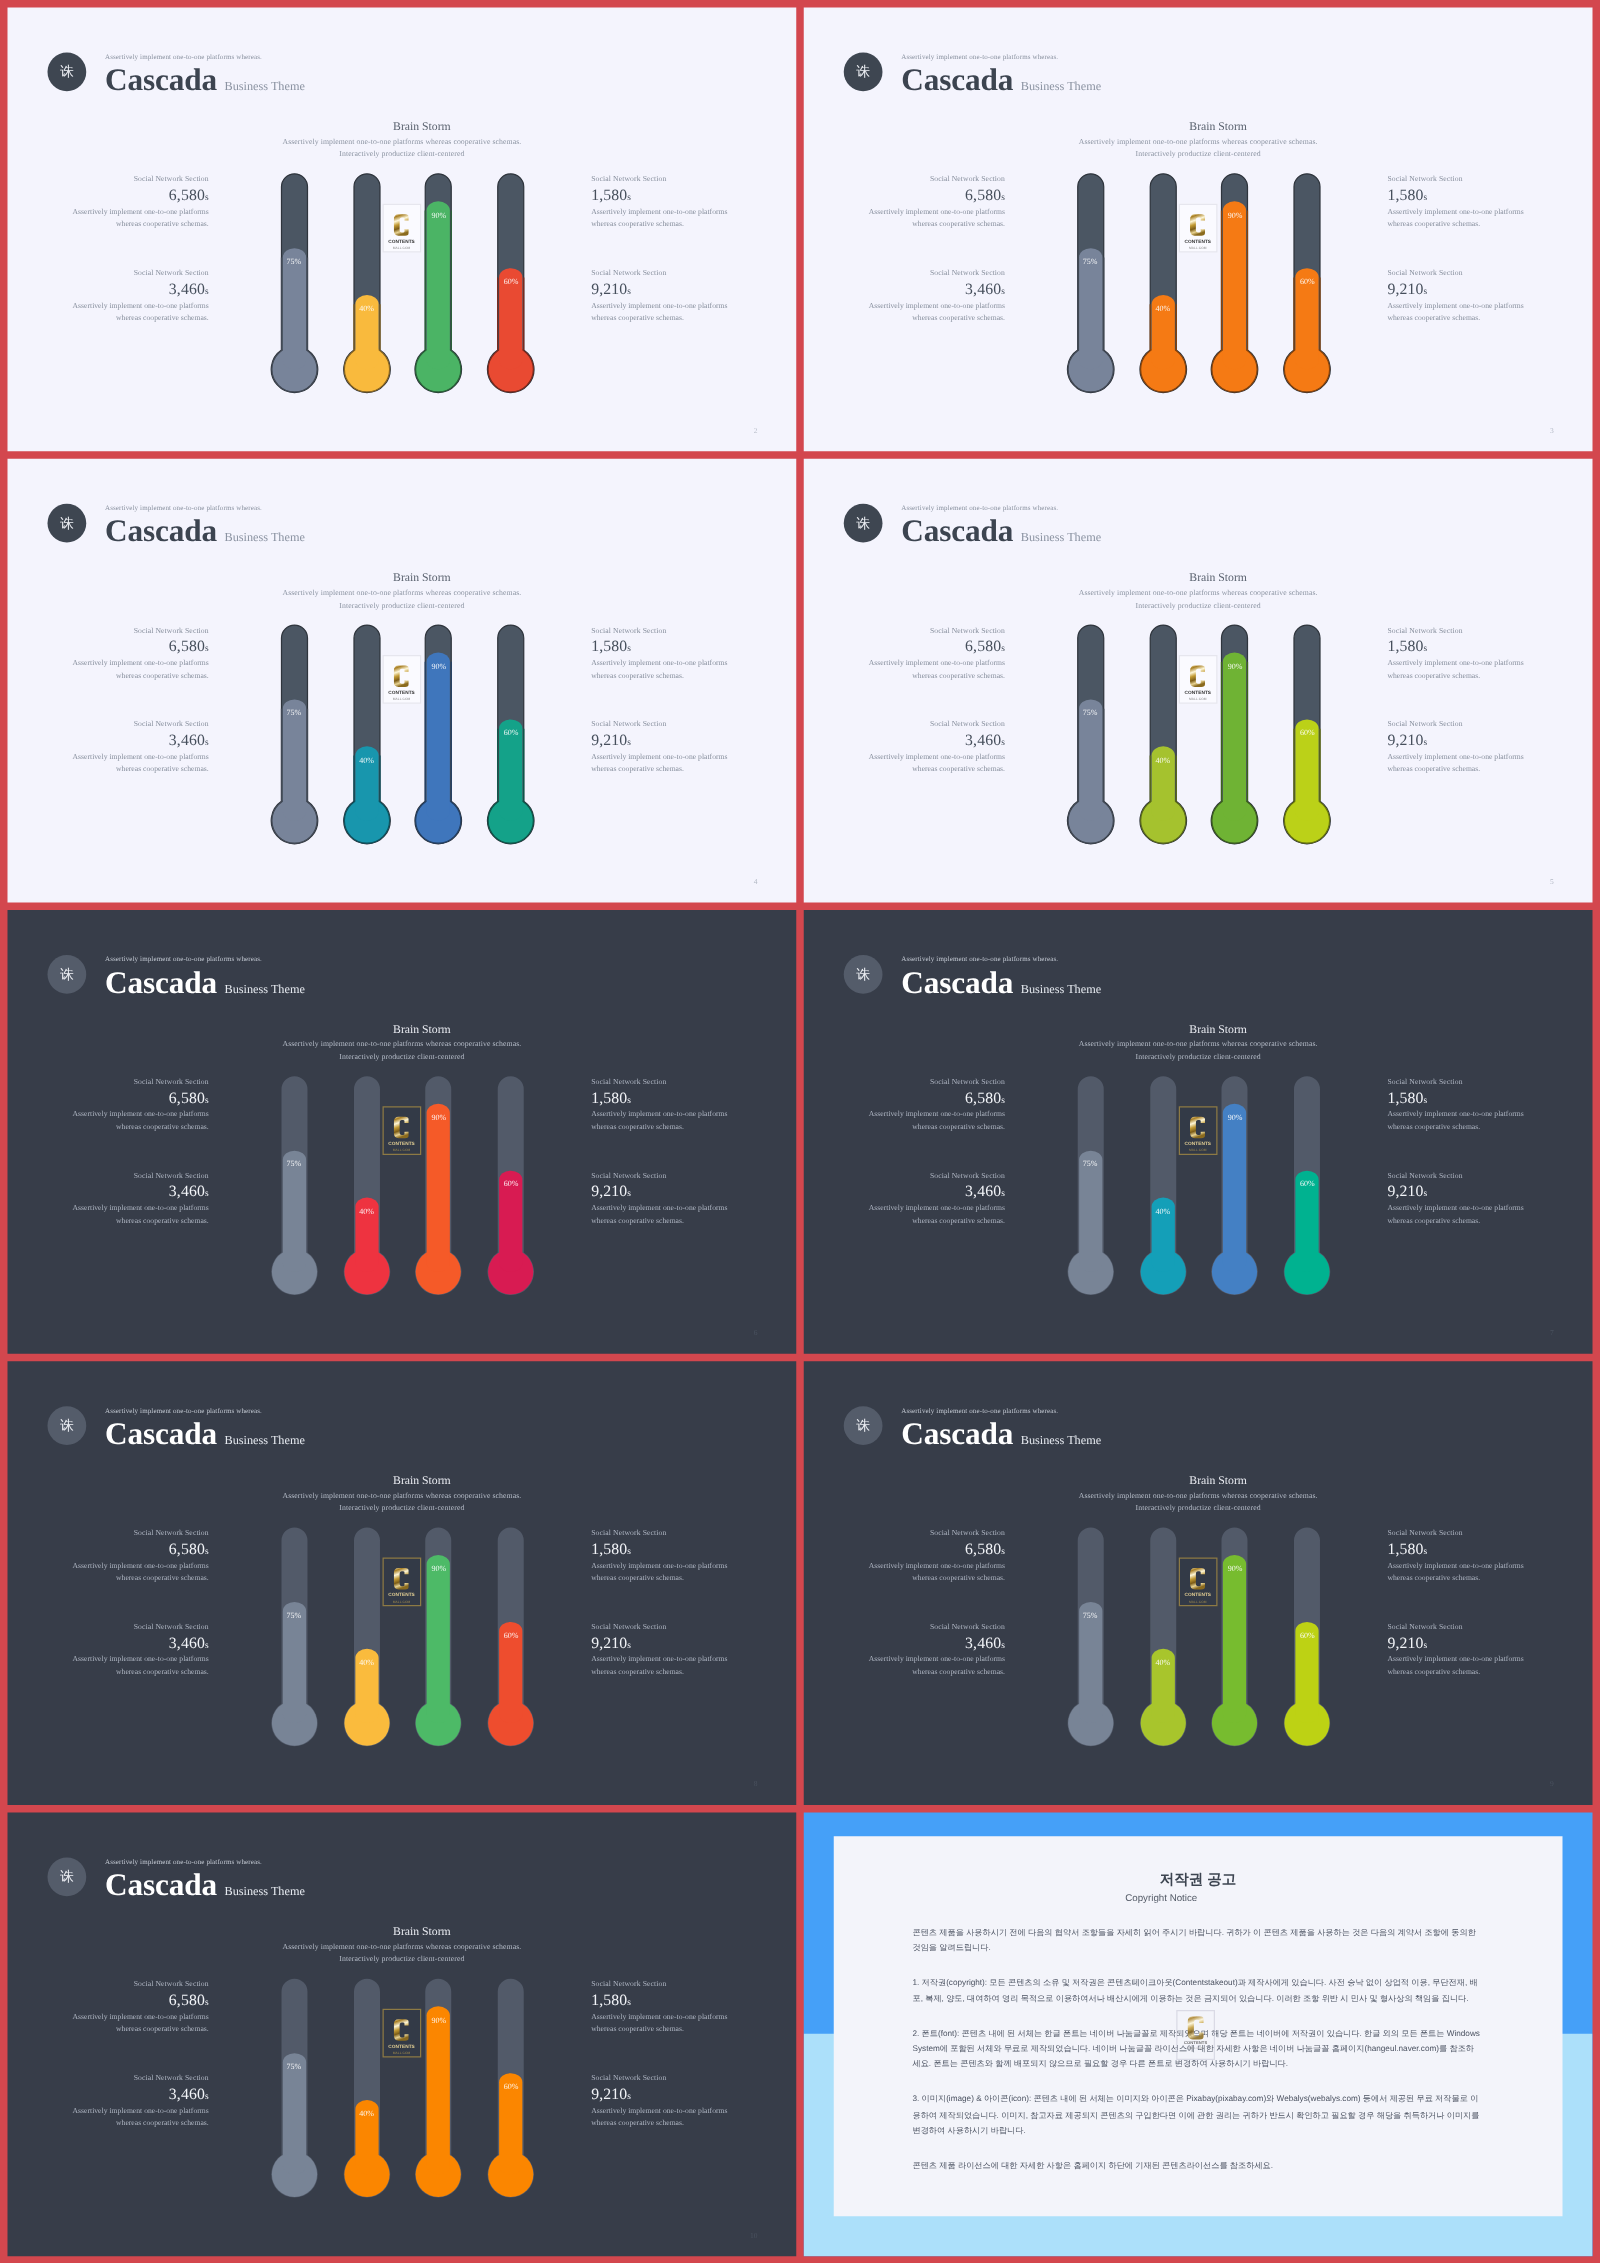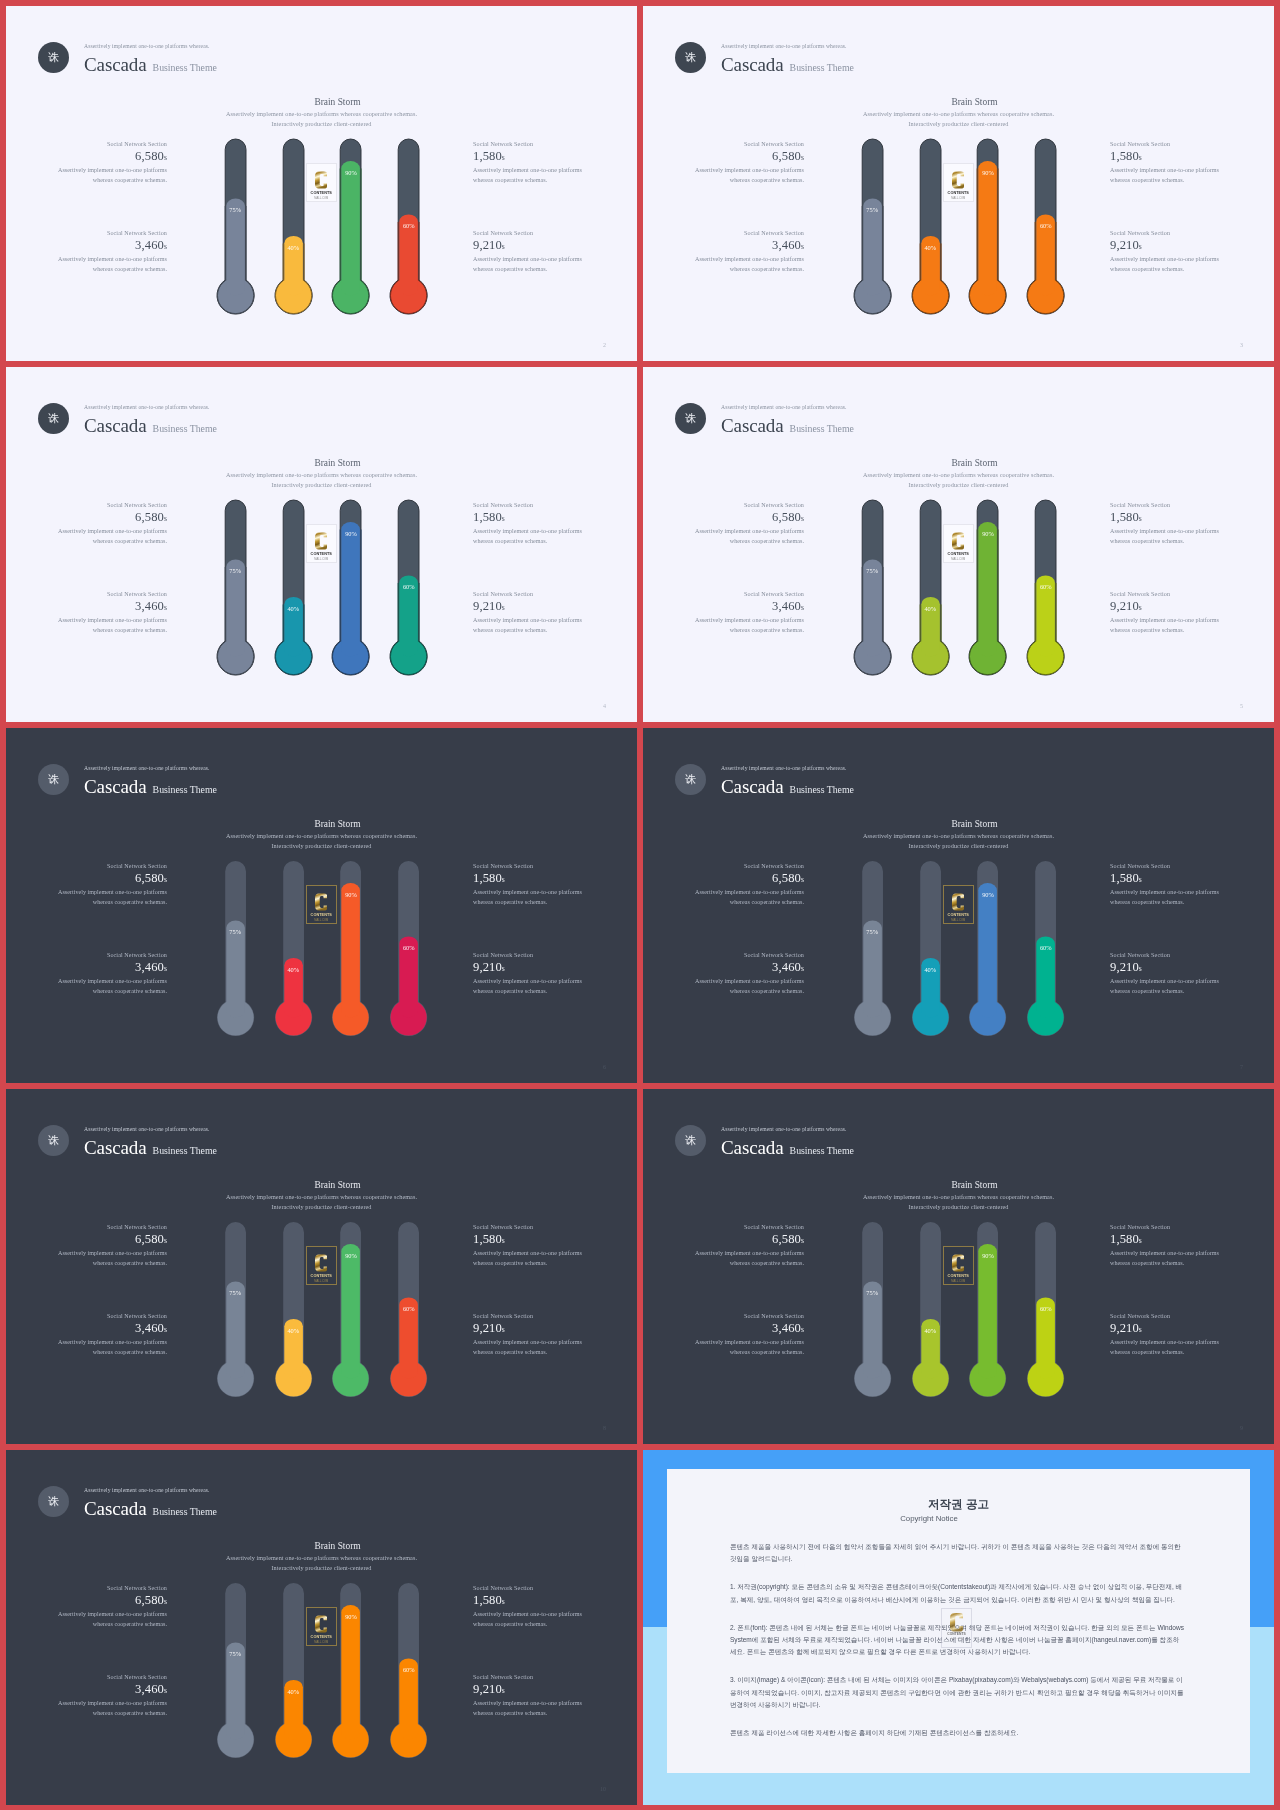--- a/index.html
+++ b/index.html
@@ -17,21 +17,21 @@
   .hdr{position:absolute;left:32px;top:36px;display:flex;align-items:flex-start;}
   .hdr-circle{width:31px;height:31px;border-radius:50%;background:#3e4651;
       display:flex;align-items:center;justify-content:center;margin-top:0px;flex:none;}
   .dark .hdr-circle{background:#545c6a;}
   .hdr-circle span{color:#eef0f5;font-size:11px;line-height:1;font-family:"DejaVu Sans",sans-serif;}
   .hdr-txt{margin-left:15px;}
   .hdr-sub{font-size:5.6px;letter-spacing:.1px;color:#8a92a0;line-height:9px;
       font-family:"Liberation Serif",serif;}
   .dark .hdr-sub{color:#c3c9d3;}
   .hdr-row{display:flex;align-items:baseline;margin-top:3px;}
-  .hdr-brand{font-size:19px;font-weight:400;color:#3c4450;line-height:21px;letter-spacing:-0.1px;}
+  .hdr-brand{font-size:25px;font-weight:700;color:#3c4450;line-height:21px;letter-spacing:-0.1px;}
   .dark .hdr-brand{color:#ffffff;}
   .hdr-theme{font-size:9.8px;color:#8b93a2;margin-left:6px;line-height:21px;}
   .dark .hdr-theme{color:#e6eaf0;}
 
   
   .ctitle{position:absolute;left:0;right:0;top:90px;text-align:center;}
   .ctitle .t{font-size:9.4px;color:#5b6370;line-height:12px;padding-left:32px;}
   .dark .ctitle .t{color:#e8eaf0;}
   .ctitle .d{font-size:6.2px;color:#8d95a3;line-height:9.5px;letter-spacing:.07px;}
   .dark .ctitle .d{color:#b5bcc8;}
@@ -42,21 +42,21 @@
   .stat .lbl{font-size:6.1px;color:#868e9c;line-height:8px;letter-spacing:.1px;}
   .dark .stat .lbl{color:#b0b7c4;}
   .stat .num{font-size:12.6px;color:#464f5c;line-height:16px;letter-spacing:.1px;}
   .dark .stat .num{color:#f2f4f8;}
   .stat .num small{font-size:7.6px;}
   .stat .dsc{font-size:6.1px;color:#868e9c;line-height:9.6px;letter-spacing:.02px;}
   .dark .stat .dsc{color:#b0b7c4;}
   .stat.l{left:49px;text-align:right;}
   .stat.r{left:467px;text-align:left;}
   .stat.t1{top:134px;}
-  .stat.t2{top:223px;font-family:Liberation Serif, serif;}
+  .stat.t2{top:209px;font-family:Liberation Serif, serif;}
 
   
   .thermos{position:absolute;left:0;top:0;width:631px;height:355px;}
   .th{position:absolute;}
   .th svg{display:block;overflow:visible;}
   .th .pct{position:absolute;width:24px;text-align:center;font-size:6.4px;line-height:7px;
       color:rgba(255,255,255,.92);font-family:"Liberation Serif",serif;letter-spacing:0;}
 
   
   .clogo{position:absolute;width:30.5px;height:39px;background:#fafaff;

